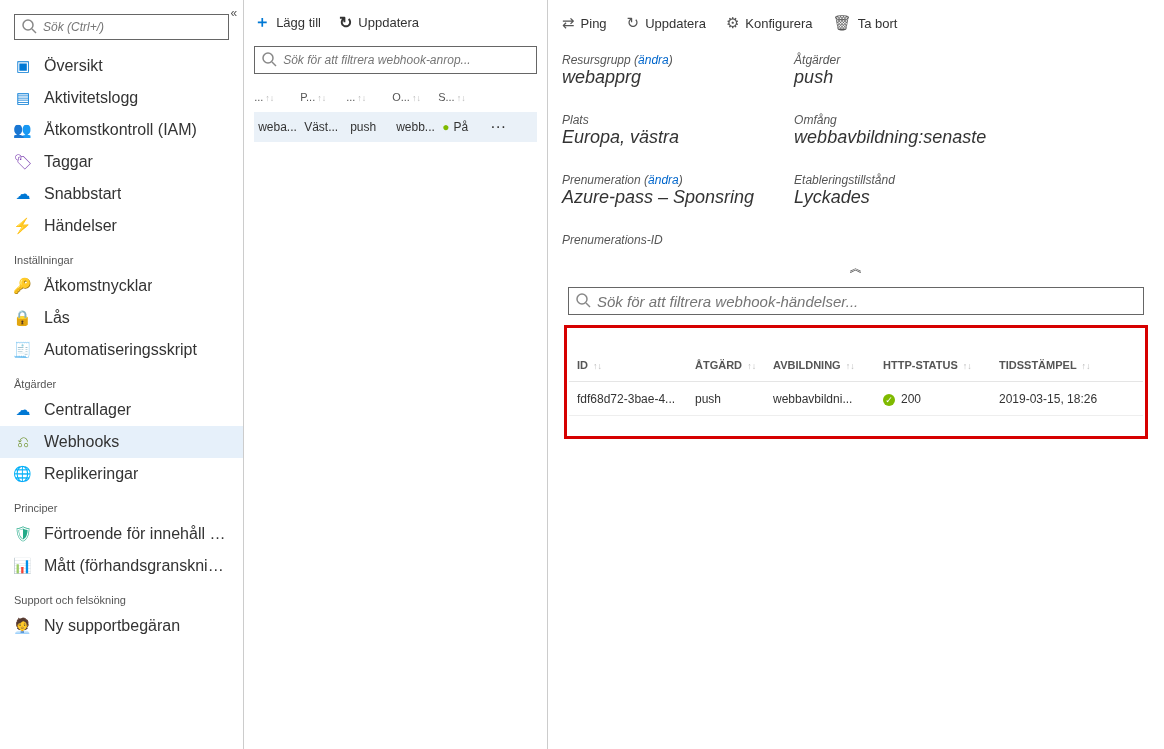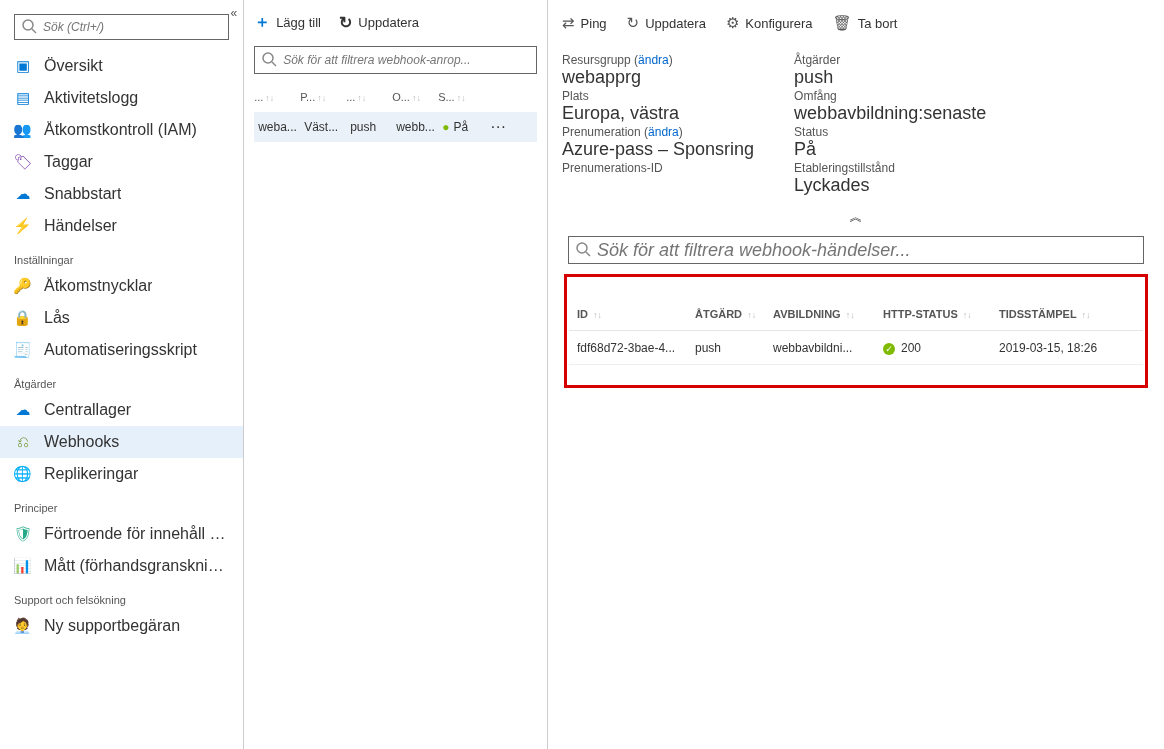--- a/index.html
+++ b/index.html
@@ -31,27 +31,27 @@
   .mini-table-row .mini-cell { font-size: 12px; color: #333; }
   .status-ok { color: #7fba00; margin-right: 4px; }
   .more-dots { font-size: 16px; color: #333; cursor: pointer; width: 20px; text-align: center; }
 
   
   .detail { flex: 1; padding: 8px 14px; display: flex; flex-direction: column; }
   .d-toolbar { display: flex; align-items: center; gap: 20px; height: 30px; }
   .d-tb-btn { display: flex; align-items: center; gap: 6px; cursor: pointer; font-size: 13px; }
   .d-tb-btn .ic { color: #555; font-size: 15px; }
   .props { display: flex; gap: 40px; padding: 14px 0 6px; }
-  .pcol { display: flex; flex-direction: column; gap: 0; }
+  .pcol { display: flex; flex-direction: column; gap: 24px; font-style: italic; }
   .pcol .plabel { font-size: 12px; color: #555; }
   .pcol .pval { font-size: 18px; color: #333; }
   .plink { color: #0066cc; cursor: pointer; }
   .collapse-bar { text-align: center; color: #555; font-size: 13px; cursor: pointer; padding: 6px 0 10px; }
   .ev-filter { display: flex; align-items: center; border: 1px solid #666; height: 28px; padding: 0 6px; margin: 0 6px 10px; }
-  .ev-filter input { border: none; outline: none; font-size: 18px; font-style: italic; color: #14532d; flex: 1; }
+  .ev-filter input { border: none; outline: none; font-size: 15px; font-style: italic; color: #14532d; flex: 1; }
   .ev-table-head, .ev-table-row { display: flex; align-items: center; height: 34px; padding: 0 8px; }
   .ev-cell { font-size: 12px; color: #333; overflow: hidden; text-overflow: ellipsis; white-space: nowrap; padding-right: 8px; }
   .c-id { width: 118px; }
   .c-act { width: 78px; }
   .c-img { width: 110px; }
   .c-http { width: 116px; }
   .c-ts { width: 136px; }
   .ev-table-head { border-bottom: 1px solid #e5e5e5; }
   .ev-table-head .ev-cell { color: #555; font-size: 11px; font-weight: 600; }
   .ev-table-row { border-bottom: 1px solid #eee; }
@@ -226,24 +226,20 @@
     <div class="pcol">
       <div>
         <span class="plabel">Åtgärder</span><br>
         <span class="pval">push</span>
       </div>
       <div>
         <span class="plabel">Omfång</span><br>
         <span class="pval">webbavbildning:senaste</span>
       </div>
       <div>
-        <span class="plabel">Status</span><br>
-        <span class="pval">På</span>
-      </div>
-      <div>
         <span class="plabel">Etableringstillstånd</span><br>
         <span class="pval">Lyckades</span>
       </div>
     </div>
   </div>
 
   <div class="collapse-bar">
     <span>︽</span>
   </div>
 

